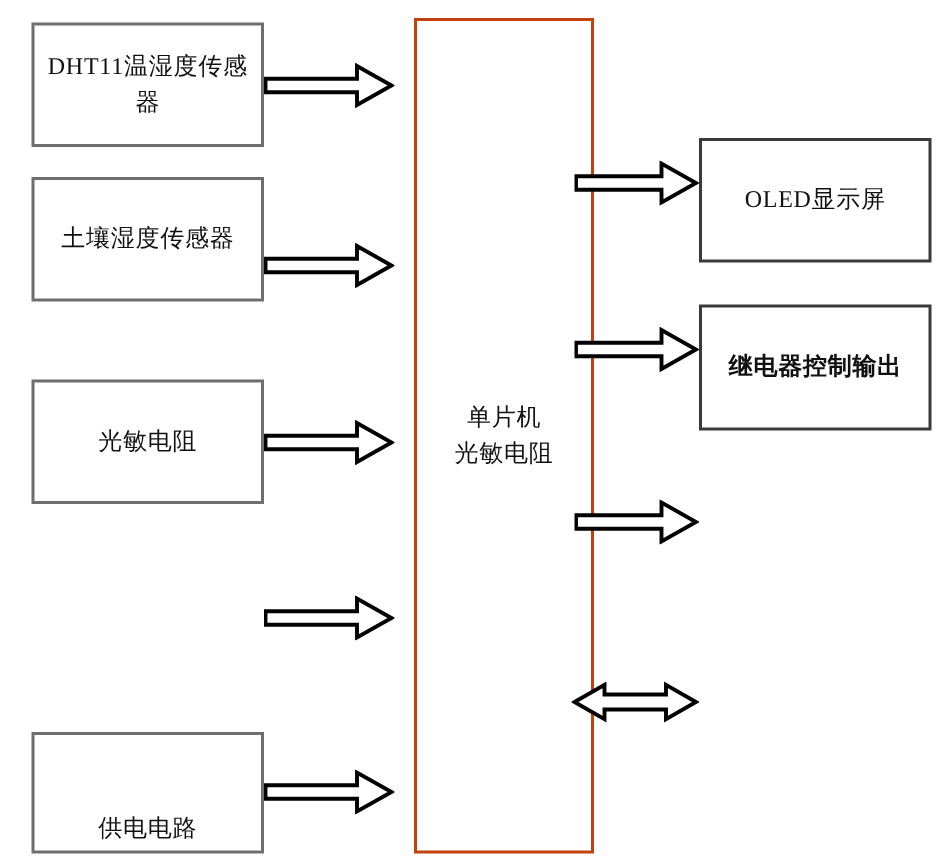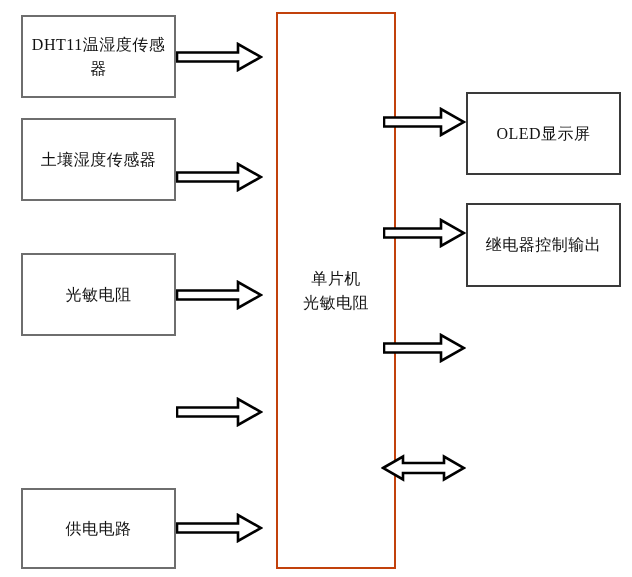--- a/index.html
+++ b/index.html
@@ -33,24 +33,24 @@
     padding: 2px 4px;
   }
   .left-box   { left: 21px;  width: 155px; border: 2px solid #6e6e6e; }
   .right-box  { left: 466px; width: 155px; border: 2px solid #3a3a3a; margin-top: 12px; }
   .center-box { left: 276px; top: 12px; width: 120px; height: 557px; border: 2px solid #c2410c; }
 
   #lb1 { top: 15px;  height: 83px; }
   #lb2 { top: 118px; height: 83px; }
   #lb3 { top: 253px; height: 83px; }
   #lb4 { top: 371px; height: 82px; }
-  #lb5 { top: 488px; height: 81px; }
+  #lb5 { top: 488px; height: 81px; justify-content: flex-end; }
 
   #rb1 { top: 80px;  height: 83px; }
-  #rb2 { top: 191px; height: 84px; }
+  #rb2 { top: 191px; height: 84px; font-weight: bold; }
   #rb3 { top: 307px; height: 82px; }
   #rb4 { top: 426px; height: 83px; }
 
   .arrow {
     position: absolute;
     display: block;
   }
   .center-label span { display: block; }
 </style>
 </head>

